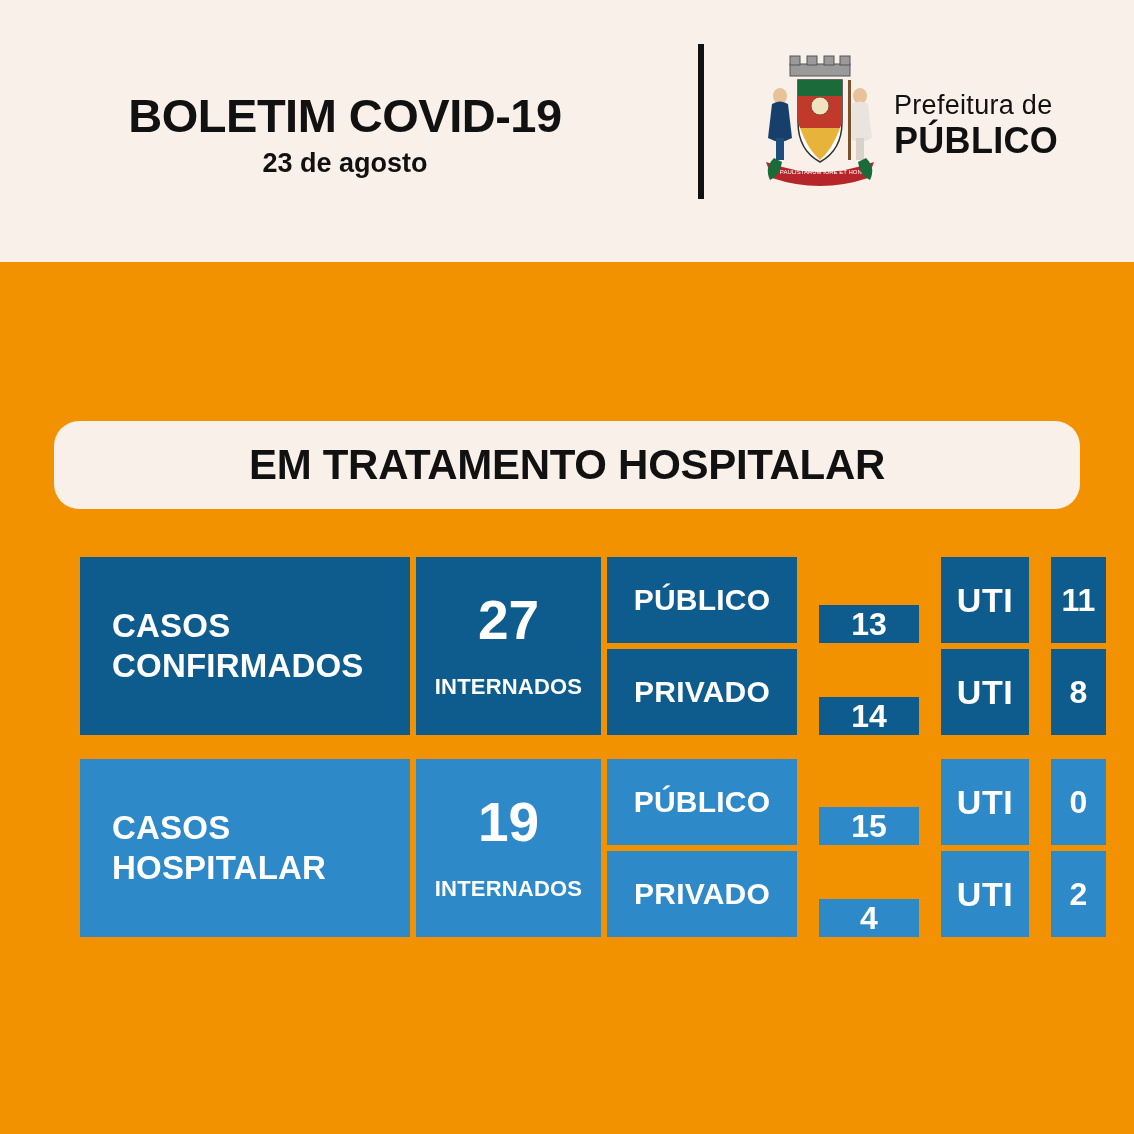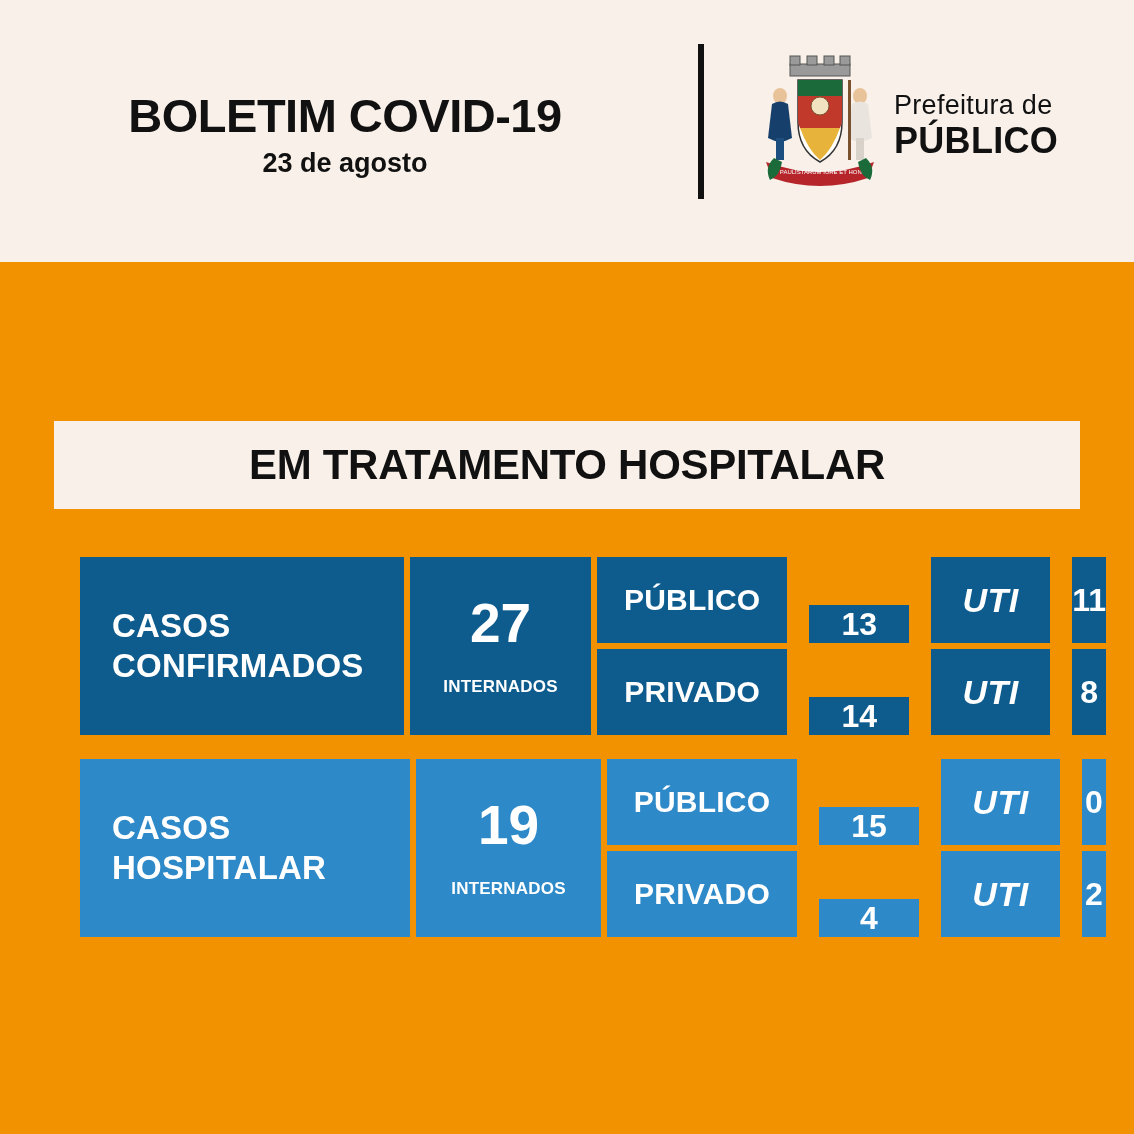--- a/index.html
+++ b/index.html
@@ -89,20 +89,21 @@
   .banner {
     position: absolute;
     left: 54px;
     top: 421px;
     width: 1026px;
     height: 88px;
     background: #F8F0E9;
     display: flex;
     align-items: center;
     justify-content: center;
+    border-radius: 25px;
   }
   .banner-text {
     font-size: 42px;
     font-weight: bold;
     color: #111111;
     letter-spacing: -0.3px;
   }
 
   
   .block {
@@ -142,42 +143,42 @@
     width: 185px;
     flex-direction: column;
     gap: 22px;
   }
   .total-number {
     font-size: 55px;
     font-weight: bold;
     line-height: 1;
   }
   .total-caption {
-    font-size: 17px;
+    font-size: 22px;
     font-weight: bold;
     margin-top: 4px;
     letter-spacing: 0.2px;
   }
 
   .grid {
     flex: 1;
     display: flex;
     flex-direction: column;
     gap: 6px;
   }
   .grid-row {
     flex: 1;
     display: flex;
     gap: 22px;
   }
   .c-sector { width: 190px; }
   .c-sector .t { font-size: 30px; font-weight: bold; letter-spacing: 0.2px; }
   .c-num { width: 100px; margin-top: 48px; }
   .c-num .t { font-size: 32px; font-weight: bold; }
-  .c-uti { width: 119px; font-style: italic; }
+  .c-uti { width: 88px; }
   .c-uti .t { font-size: 34px; font-weight: bold; letter-spacing: 0.5px; }
   .c-utinum { flex: 1; }
   .c-utinum .t { font-size: 32px; font-weight: bold; }
 </style>
 </head>
 <body>
 
 <div class="page">
 
   <div class="header">

